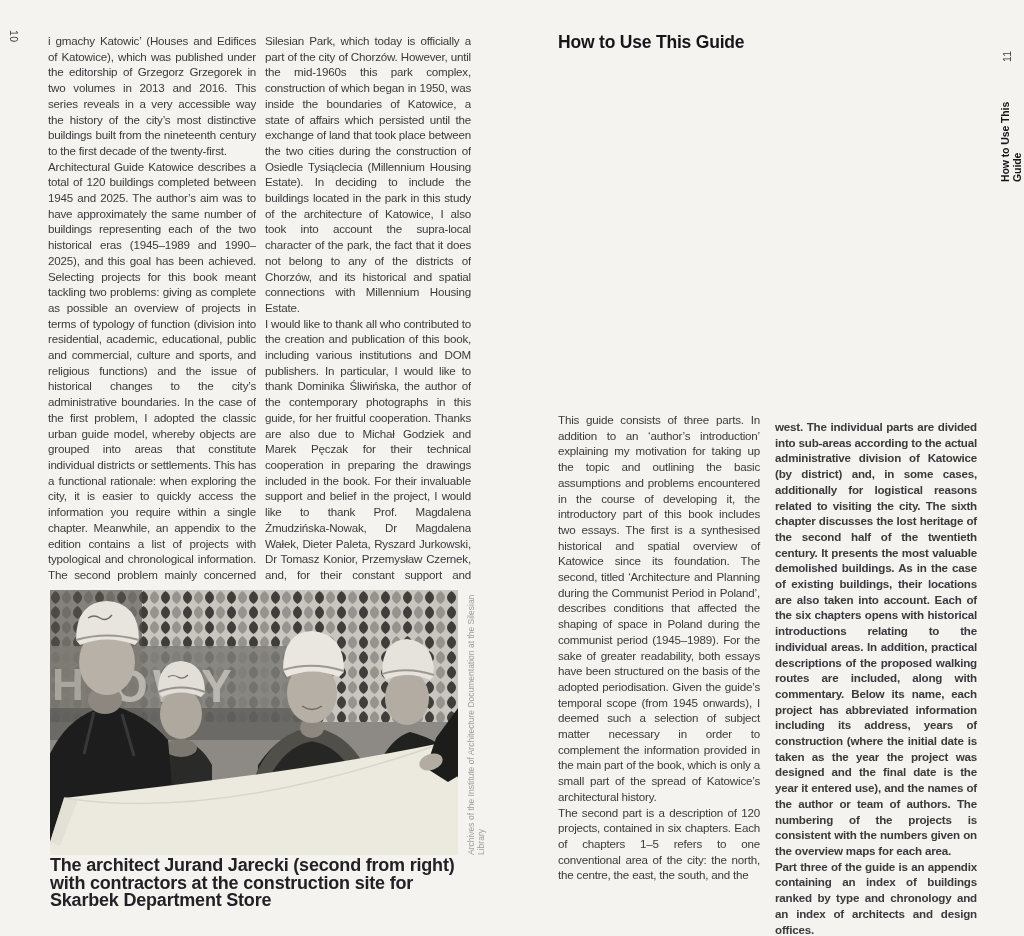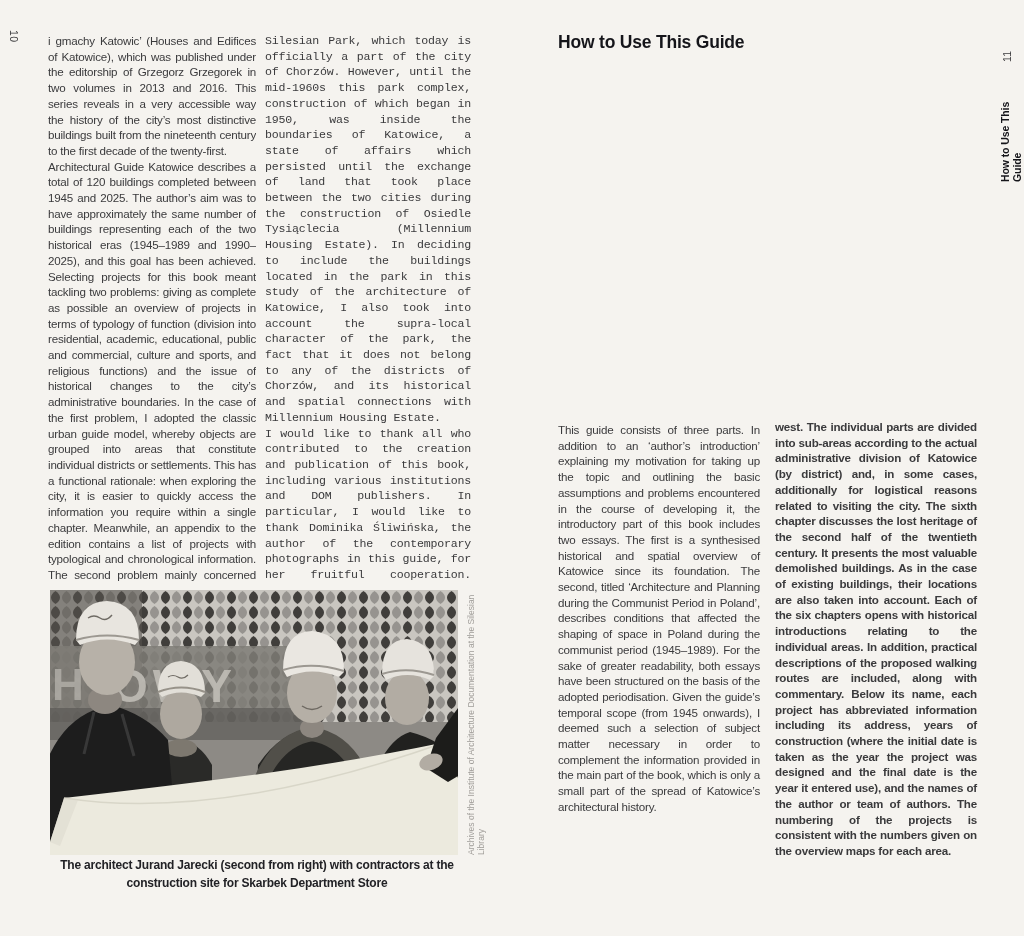--- a/index.html
+++ b/index.html
@@ -18,38 +18,37 @@
     line-height:15.7px;
     color:#3a3a3c;
     text-align:justify;
     letter-spacing:-0.2px;
     hyphens:auto;
   }
   .col p{margin:0;}
   .it{}
 
   .lp-c1{left:48px;top:33px;width:208px;height:552px;overflow:hidden;}
-  .lp-c2{left:265px;top:33px;width:206px;height:552px;overflow:hidden;font-family:Liberation Mono, monospace;}
-  .rp-c1{left:558px;top:422px;width:202px;}
+  .lp-c2{left:265px;top:33px;width:206px;height:552px;overflow:hidden;}
+  .rp-c1{left:558px;top:412px;width:202px;}
   .rp-c2{left:775px;top:419px;width:202px;font-weight:bold;}
 
   .heading{
     position:absolute;left:558px;top:32px;margin:0;
     font-size:17.5px;font-weight:bold;color:#15151a;letter-spacing:-0.2px;
   }
 
   .photo{
     position:absolute;left:50px;top:590px;width:408px;height:265px;
     background:#8d8a85;overflow:hidden;
   }
   .caption{
     position:absolute;left:50px;top:857px;width:414px;
-    font-size:12px;line-height:17.5px;font-weight:bold;color:#222226;
+    font-size:18px;line-height:17.5px;font-weight:bold;color:#222226;
     letter-spacing:-0.2px;
-    text-align:center;
   }
   .credit{
     position:absolute;left:466px;top:588px;height:267px;width:13px;
     font-size:8.5px;color:#a09d99;letter-spacing:0;
   }
 
   
   .vert-tb{writing-mode:vertical-rl;}           
   .vert-bt{writing-mode:vertical-rl;transform:rotate(180deg);} 
 
@@ -147,22 +146,24 @@
   </div>
 
   <div class="credit vert-bt">Archives of the Institute of Architecture Documentation at the Silesian Library</div>
 
   <div class="caption">The architect Jurand Jarecki (second from right) with contractors at the construction site for Skarbek Department Store</div>
 
   <h1 class="heading">How to Use This Guide</h1>
 
   <div class="col rp-c1">
     <p>This guide consists of three parts. In addition to an ‘author’s introduction’ explaining my motivation for taking up the topic and outlining the basic assumptions and problems encountered in the course of developing it, the introductory part of this book includes two essays. The first is a synthesised historical and spatial overview of Katowice since its foundation. The second, titled ‘Architecture and Planning during the Communist Period in Poland’, describes conditions that affected the shaping of space in Poland during the communist period (1945–1989). For the sake of greater readability, both essays have been structured on the basis of the adopted periodisation. Given the guide’s temporal scope (from 1945 onwards), I deemed such a selection of subject matter necessary in order to complement the information provided in the main part of the book, which is only a small part of the spread of Katowice’s architectural history.</p>
+    <p>The second part is a description of 120 projects, contained in six chapters. Each of chapters 1–5 refers to one conventional area of the city: the north, the centre, the east, the south, and the</p>
   </div>
 
   <div class="col rp-c2">
     <p>west. The individual parts are divided into sub-areas according to the actual administrative division of Katowice (by district) and, in some cases, additionally for logistical reasons related to visiting the city. The sixth chapter discusses the lost heritage of the second half of the twentieth century. It presents the most valuable demolished buildings. As in the case of existing buildings, their locations are also taken into account. Each of the six chapters opens with historical introductions relating to the individual areas. In addition, practical descriptions of the proposed walking routes are included, along with commentary. Below its name, each project has abbreviated information including its address, years of construction (where the initial date is taken as the year the project was designed and the final date is the year it entered use), and the names of the author or team of authors. The numbering of the projects is consistent with the numbers given on the overview maps for each area.</p>
+    <p>Part three of the guide is an appendix containing an index of buildings ranked by type and chronology and an index of architects and design offices.</p>
   </div>
 
   <div class="pagenum pagenum-right vert-bt">11</div>
   <div class="running-header vert-bt">How to Use This Guide</div>
 
 </div>
 
 </body></html>

